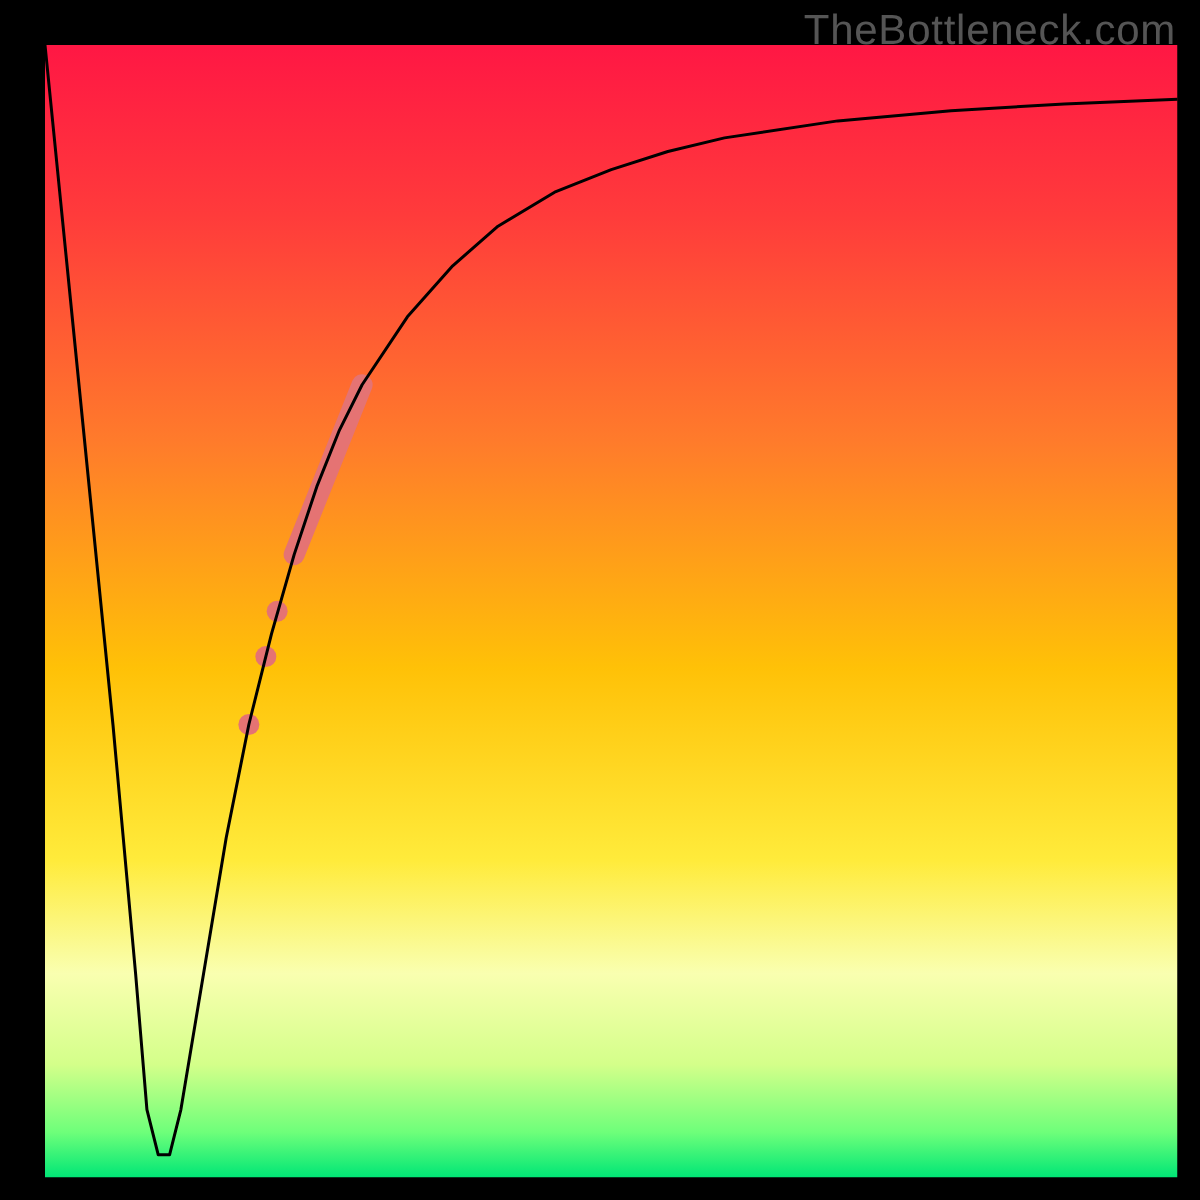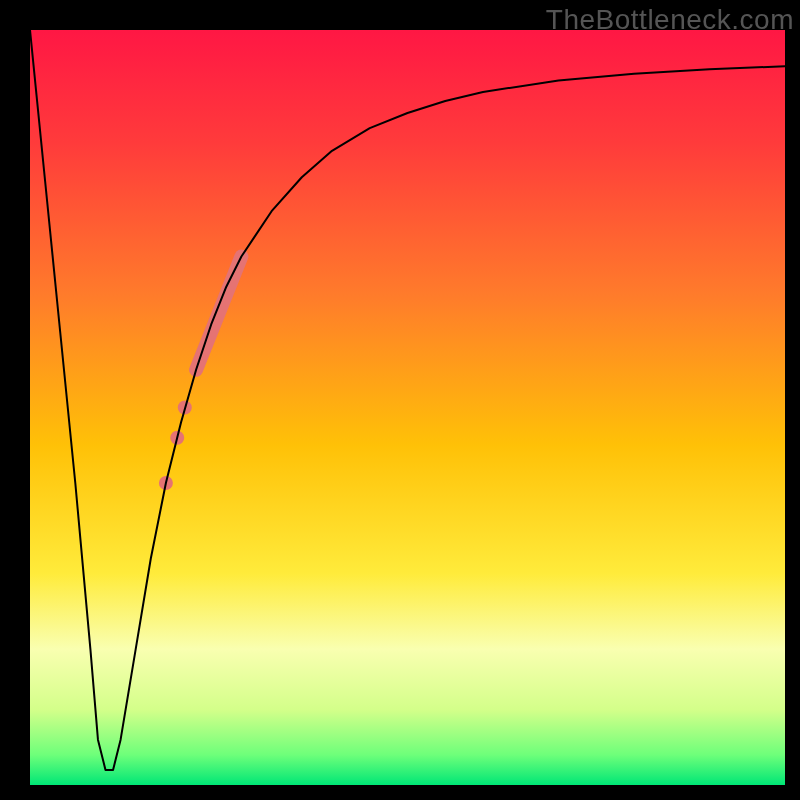--- a/index.html
+++ b/index.html
@@ -20,21 +20,21 @@
   .plot-area {
     position: absolute;
     left: 30px;
     top: 30px;
     width: 755px;
     height: 755px;
   }
   .watermark {
     position: absolute;
     top: 4px;
-    right: 6px;
+    right: 16px;
     color: #555;
     font-size: 28px;
     font-weight: 500;
     letter-spacing: 0.5px;
     z-index: 10;
   }
   svg {
     display: block;
   }
 </style>

